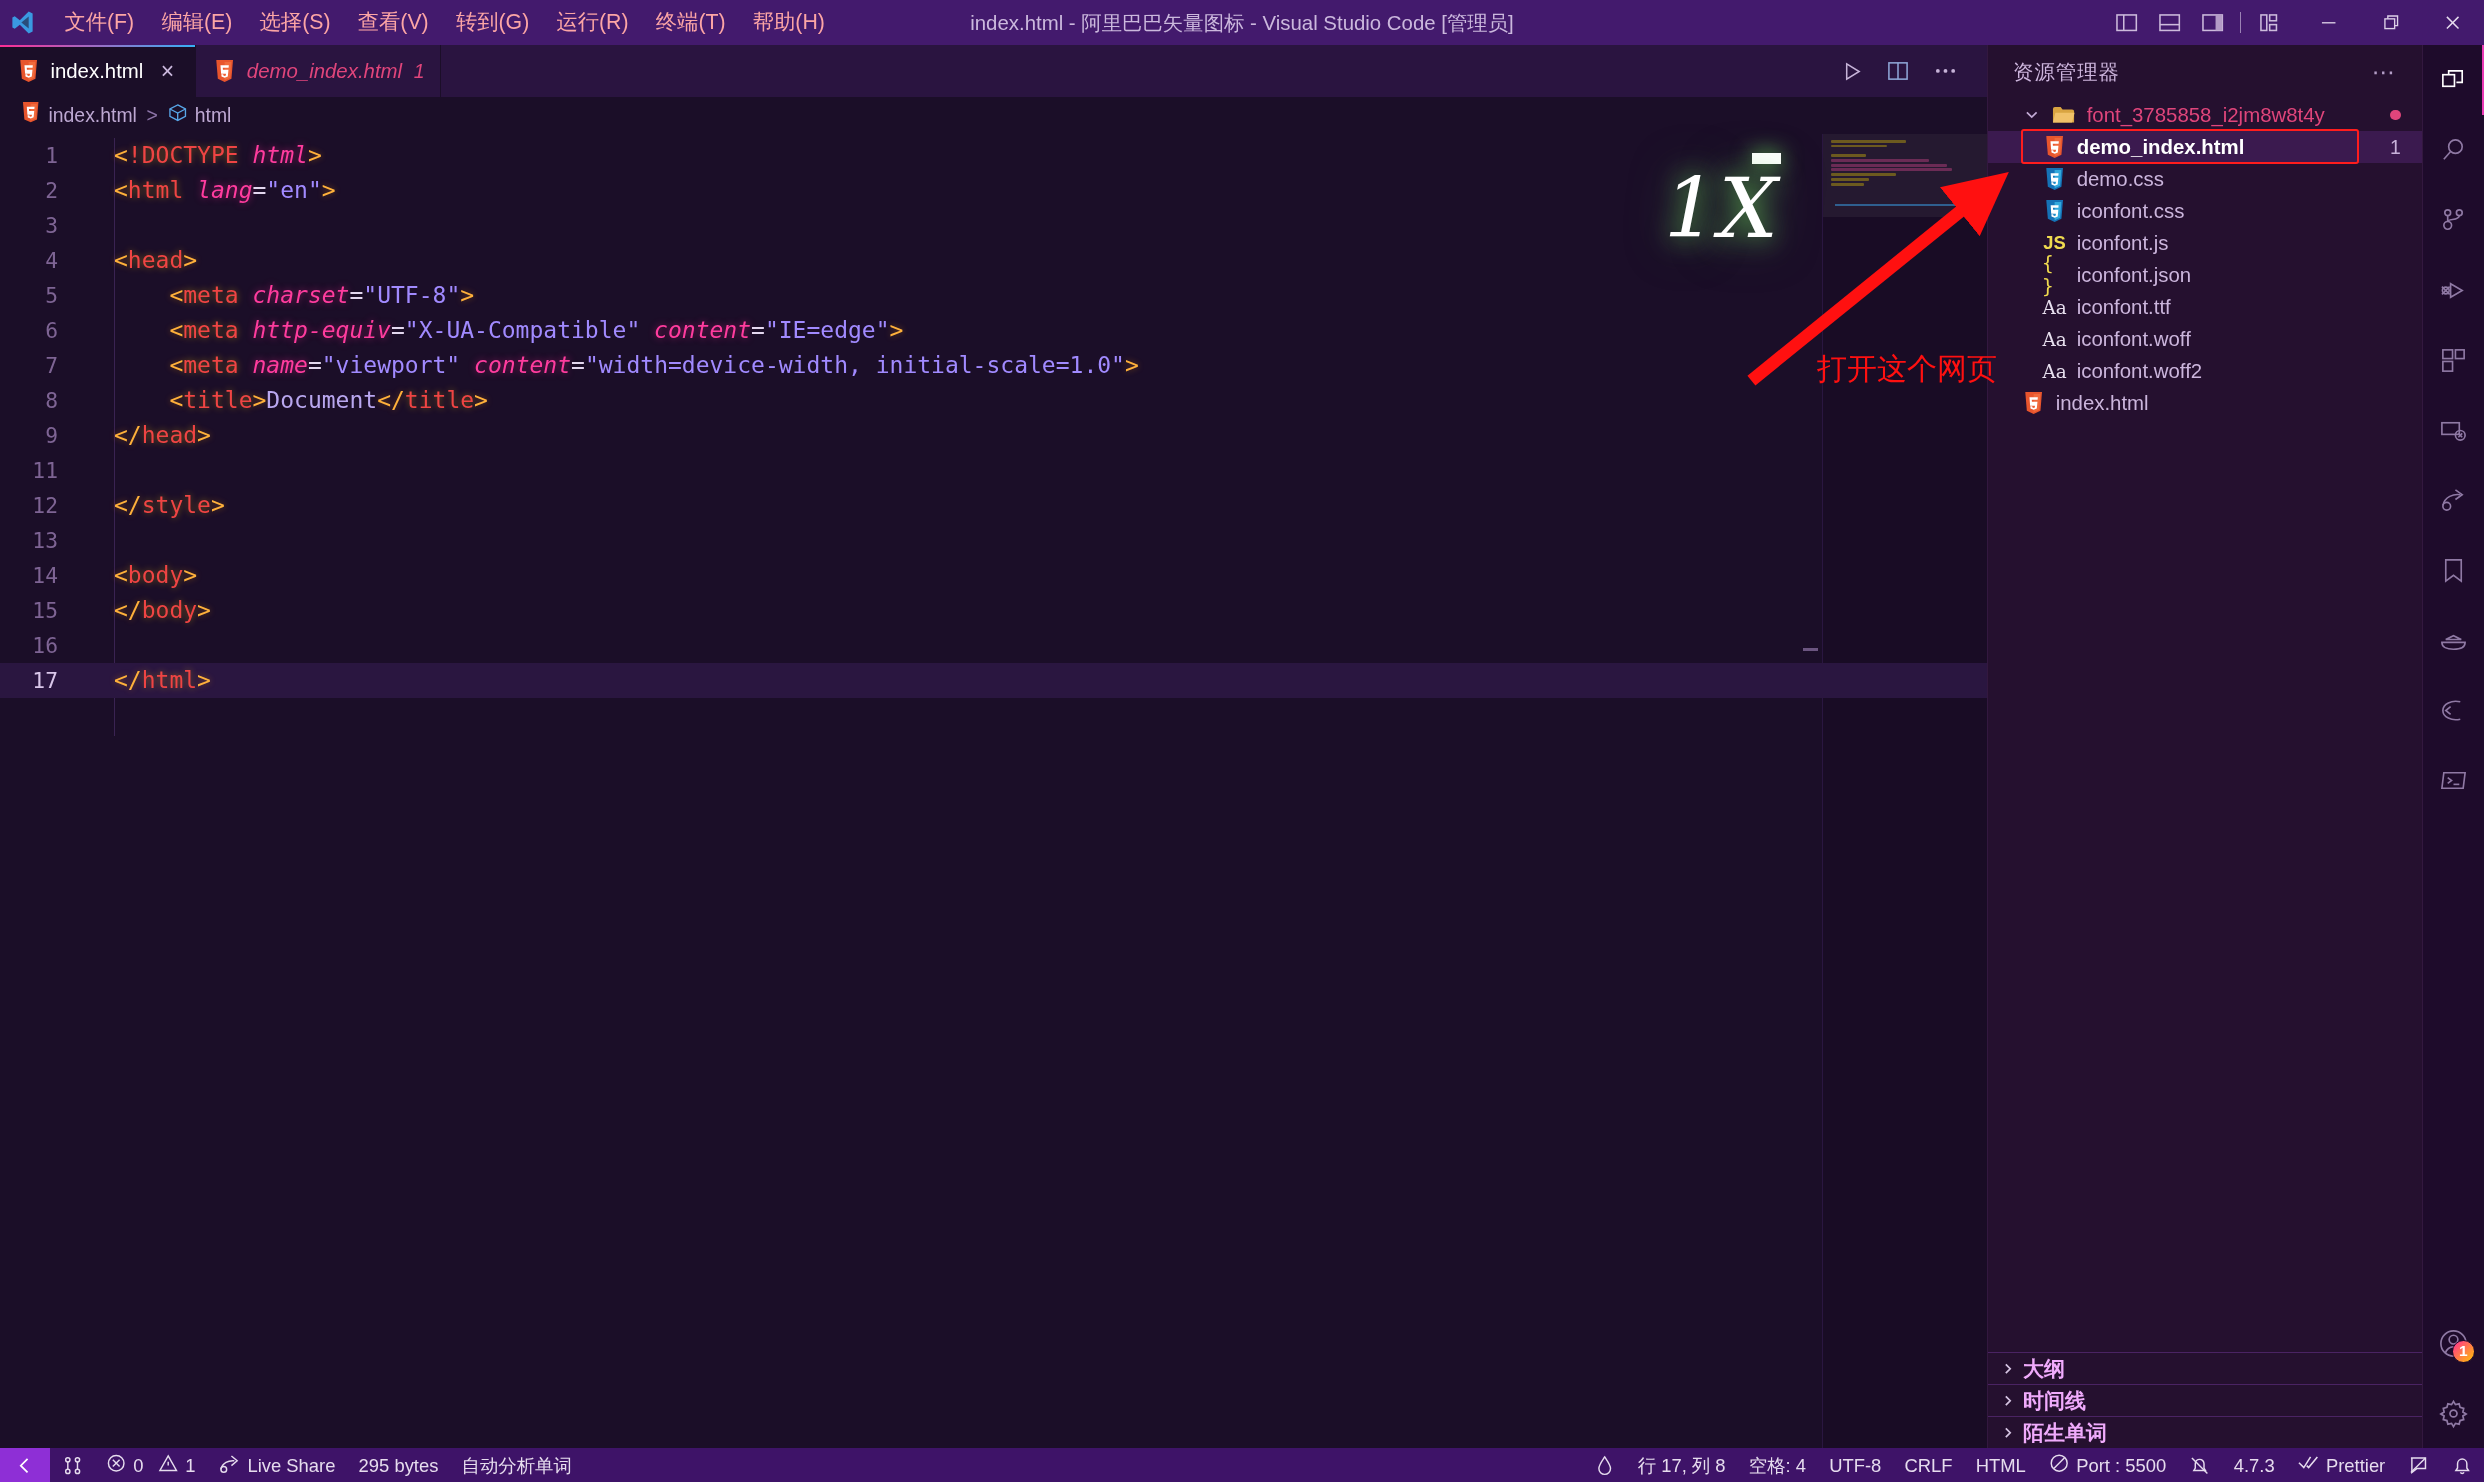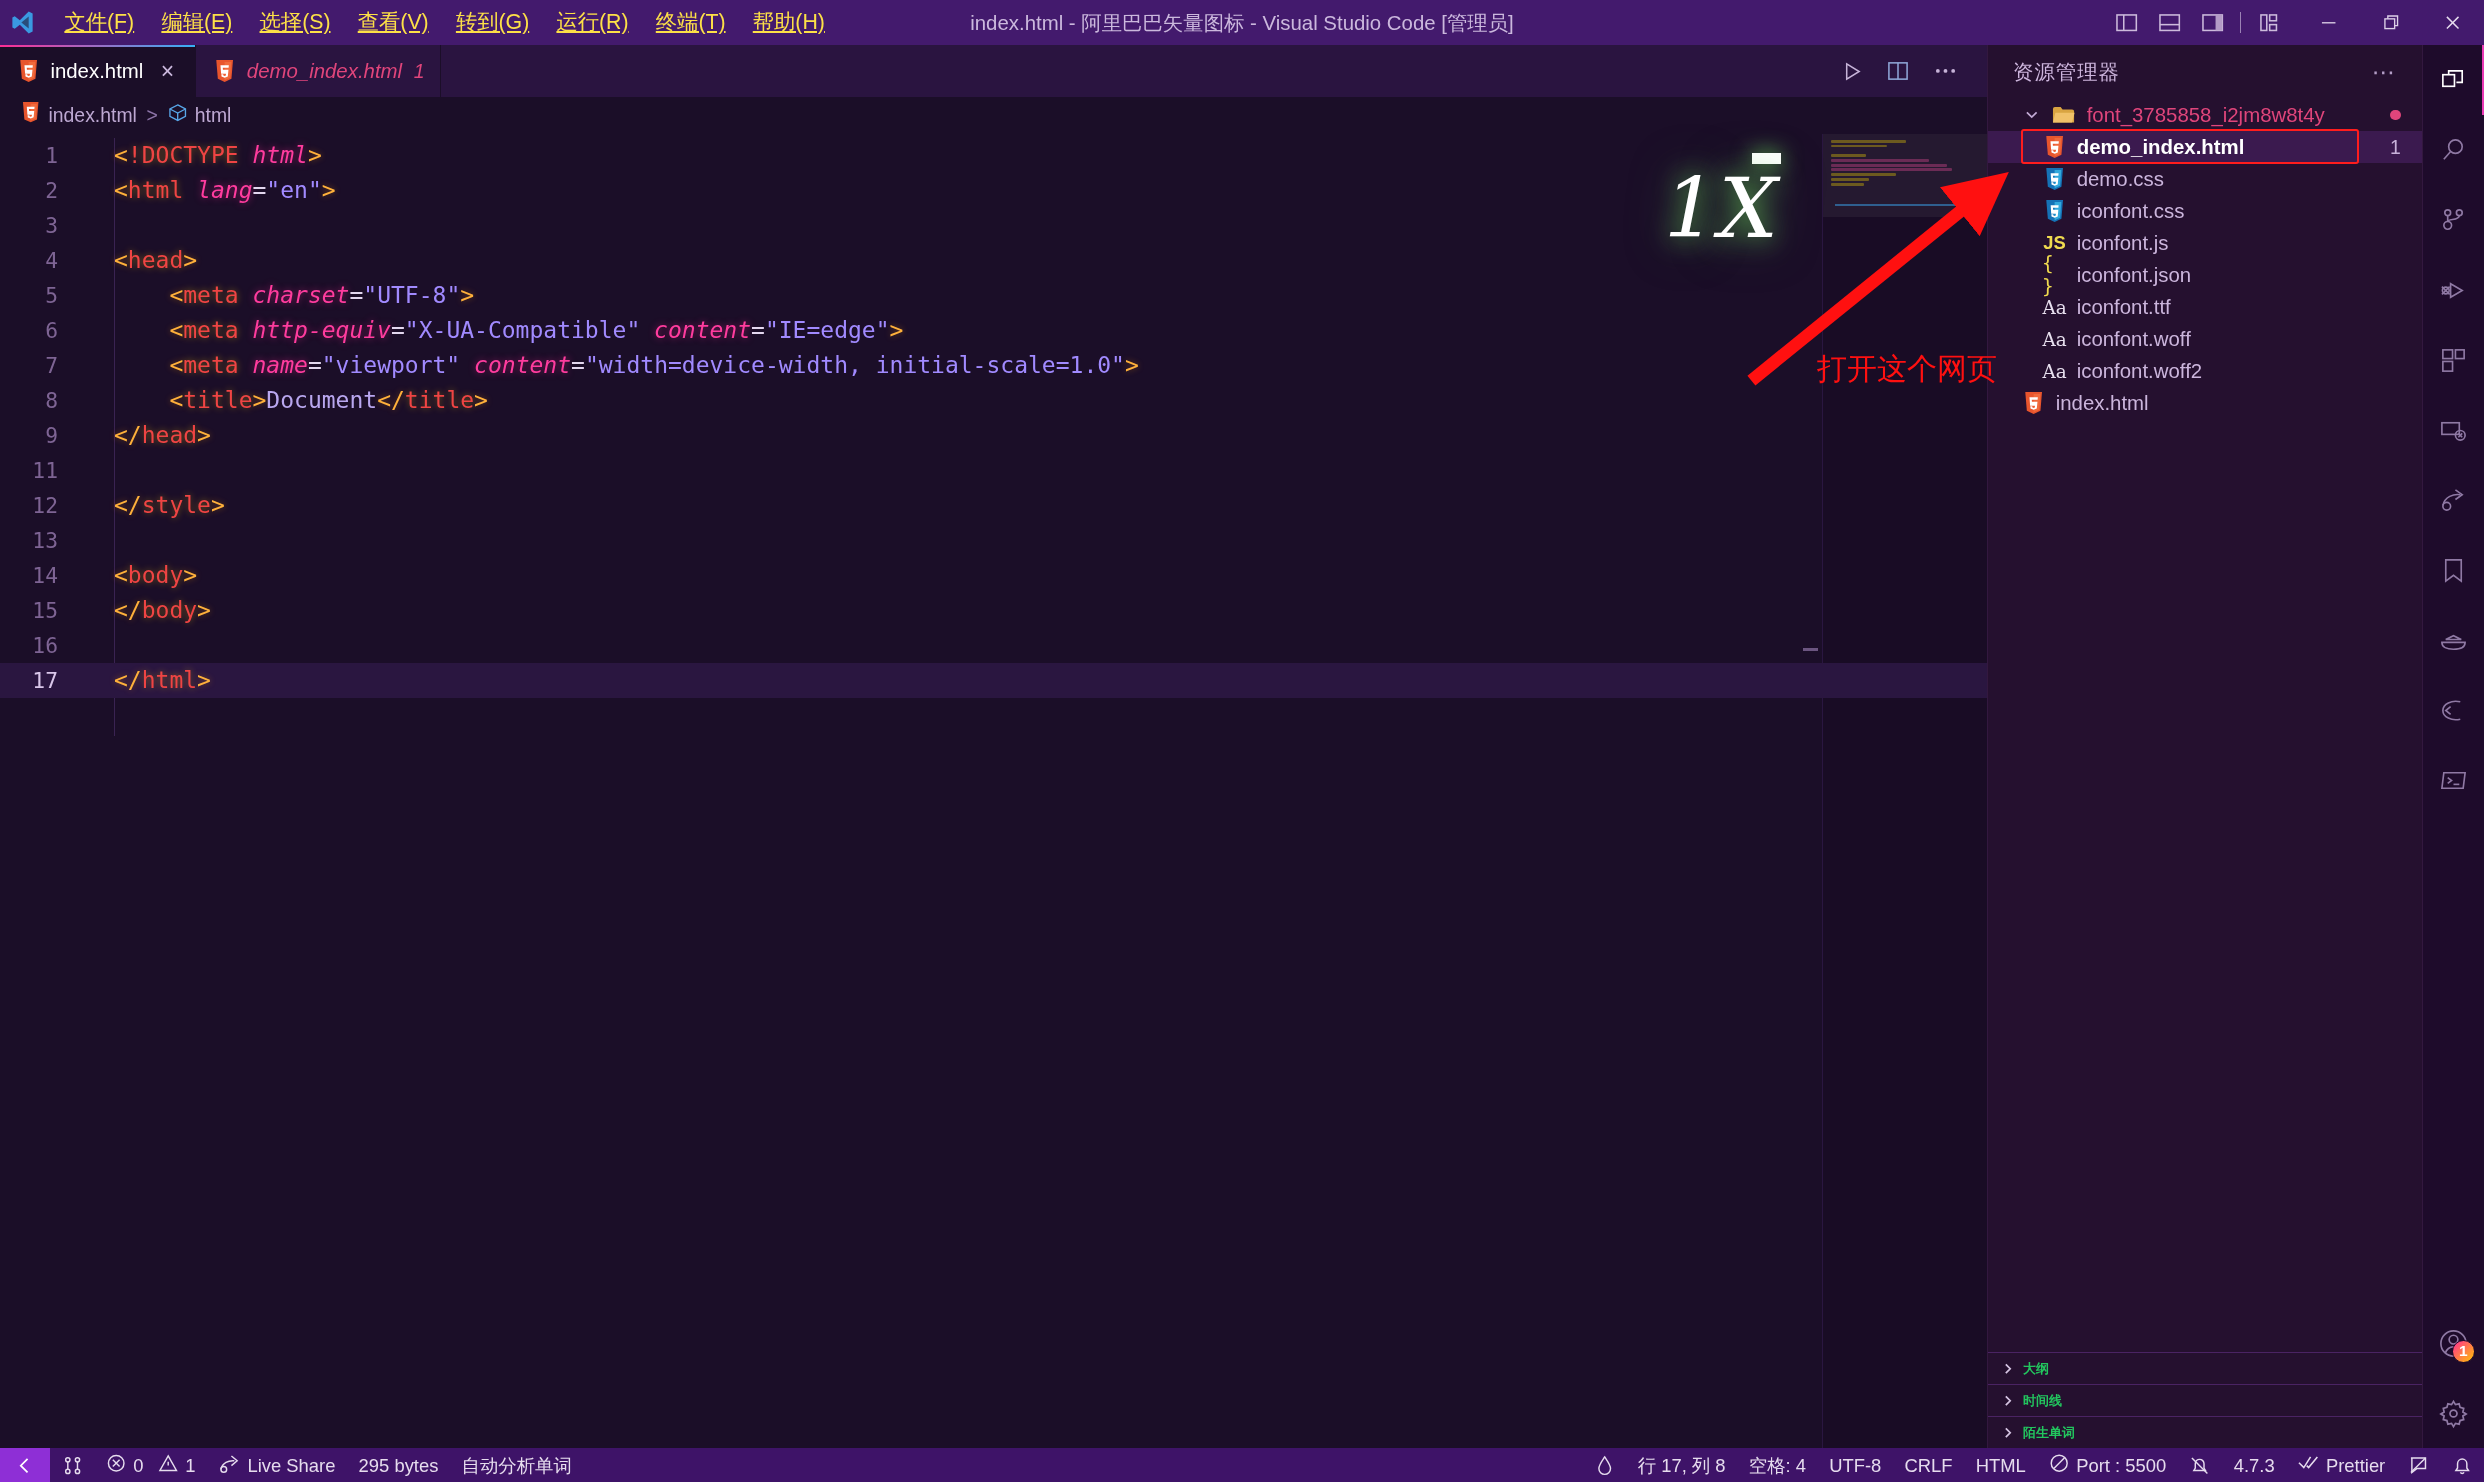--- a/index.html
+++ b/index.html
@@ -25,24 +25,23 @@
     position: relative;
     color: #d9c6e8;
     font-size: 21.3px;
     user-select: none;
   }
   .vs-logo { width: 45px; height: 45px; display:flex; align-items:center; justify-content:center; flex:0 0 45px; }
   .menu { display: flex; align-items: center; gap: 0px; margin-left: 5.8px; }
   .menu-item {
     padding: 3.9px 13.6px;
     font-size: 21.3px;
-    color: #fde047;
+    color: #fca5a5;
     white-space: nowrap;
     line-height: 1.2;
-    text-decoration: underline;
   }
   .win-title {
     position: absolute; left: 0; right: 0; top: 0; bottom: 0;
     display: flex; align-items: center; justify-content: center;
     font-size: 20.4px; color: #cbb8dd; pointer-events: none;
   }
   .title-right {
     position: absolute; right: 0; top: 0; height: 45px;
     display: flex; align-items: center;
   }
@@ -202,21 +201,21 @@
     position:absolute;
     border: 2.9px solid #ff1d1d;
     border-radius: 2.9px;
     pointer-events: none;
     z-index: 40;
   }
 
   .sb-sections { margin-top:auto; }
   .sb-section {
     height: 32px; display:flex; align-items:center; gap:7.8px;
-    padding-left: 11.6px; font-size:13px; color:#22c55e; font-weight:bold;
+    padding-left: 11.6px; font-size:21px; color:#f0abfc; font-weight:bold;
     border-top: 1px solid #4a2363; background:#25102f;
   }
 
   
   .activitybar {
     width: 62px; flex:0 0 62px;
     background:#1e0b2b;
     display:flex; flex-direction:column; align-items:center;
     border-left:1px solid #33183f;
   }

